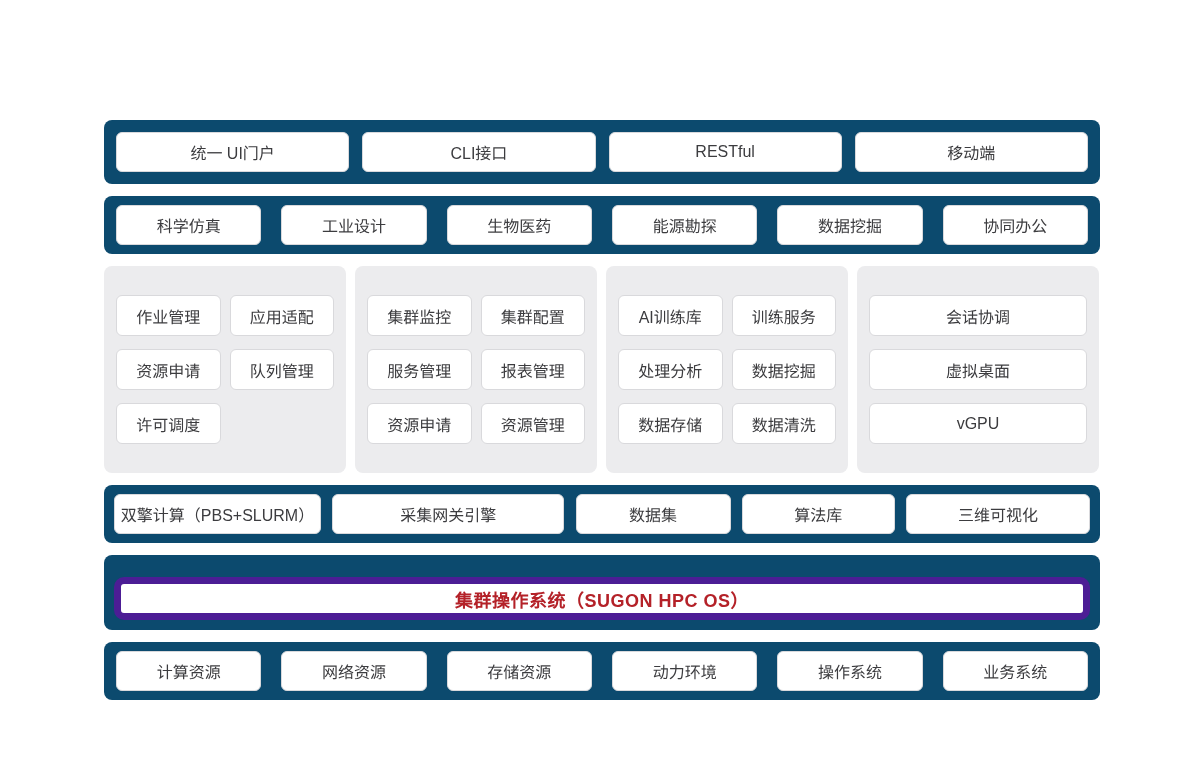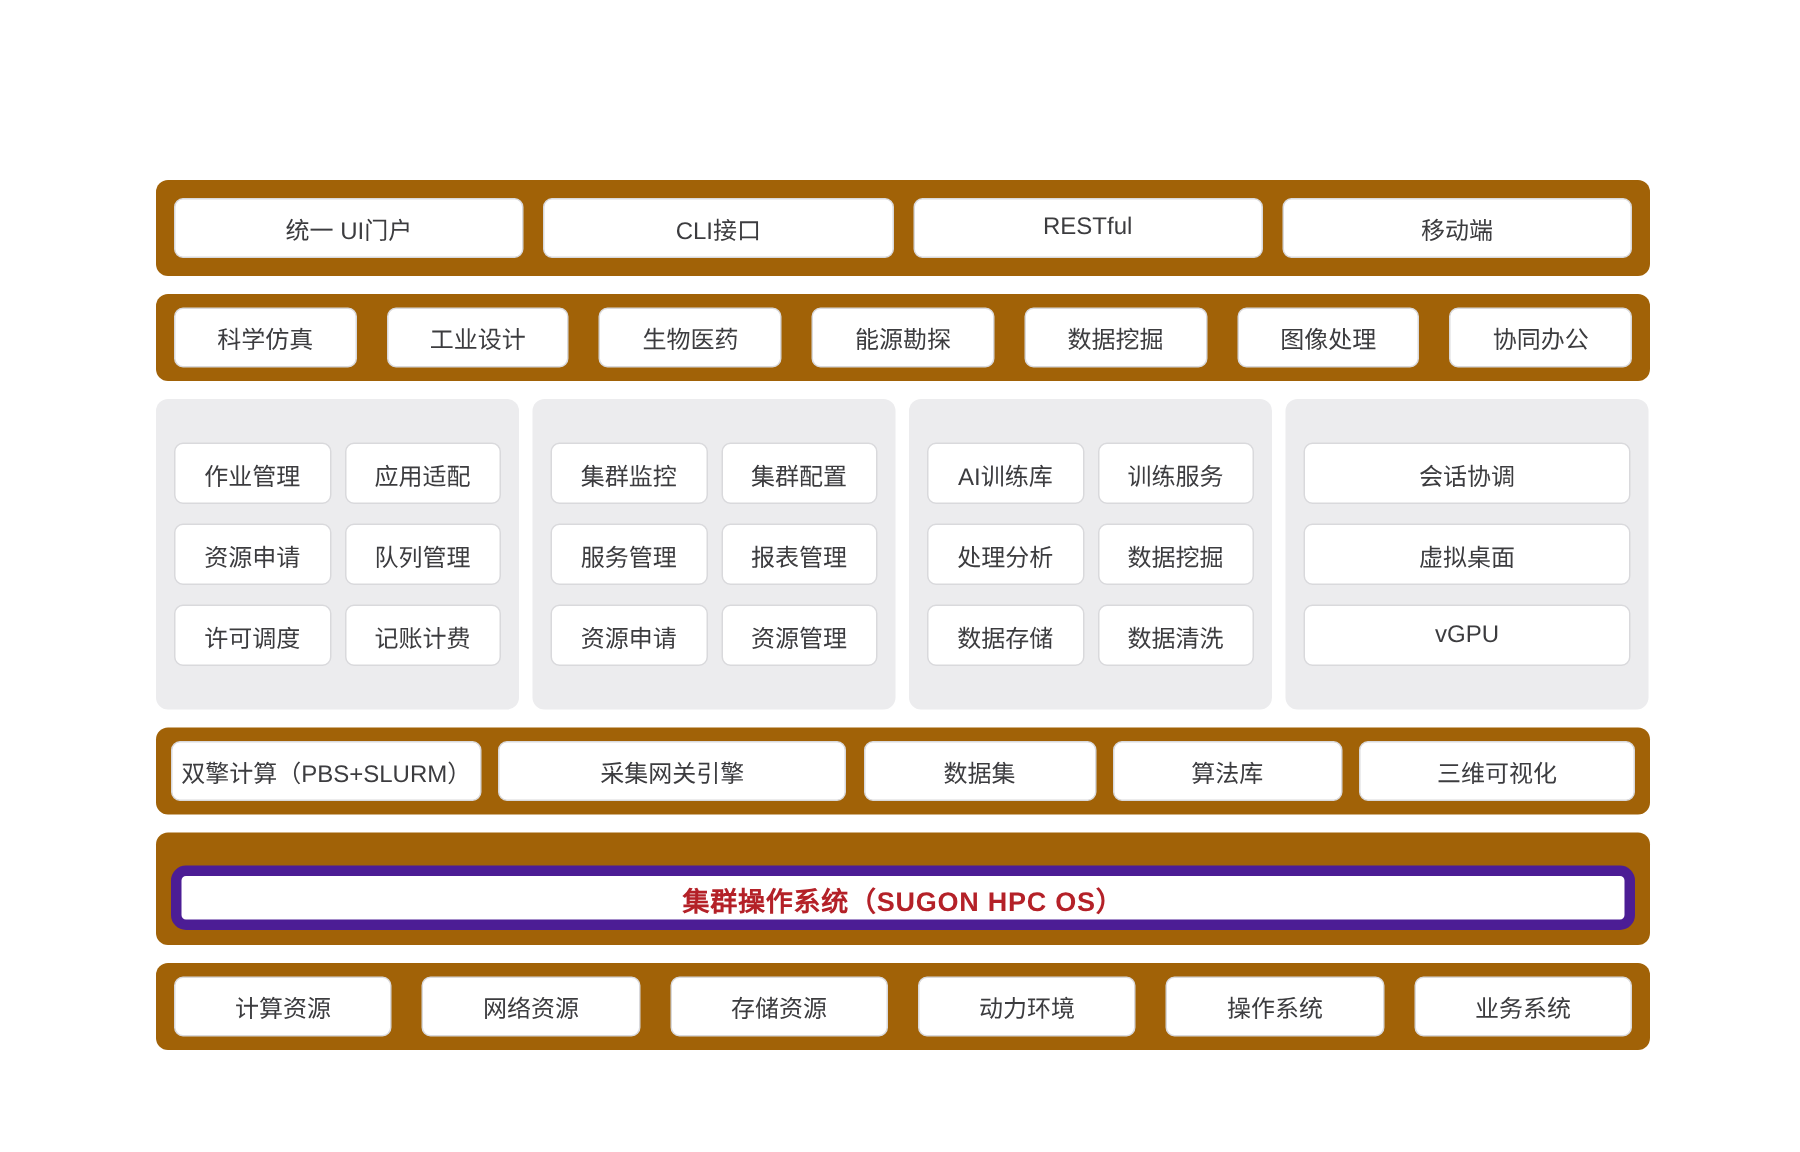--- a/index.html
+++ b/index.html
@@ -11,21 +11,21 @@
     overflow: hidden;
   }
   .diagram {
     width: 996px;
     margin: 120px 0 0 104px;
     display: flex;
     flex-direction: column;
     gap: 12px;
   }
   .band {
-    background: #a16207;
+    background: #0c4a6e;
     border-radius: 8px;
     display: flex;
     align-items: center;
   }
   .box {
     background: #ffffff;
     border: 1px solid #d9d9dc;
     border-radius: 6px;
     display: flex;
     align-items: center;
@@ -90,33 +90,31 @@
     <div class="box">RESTful</div>
     <div class="box">移动端</div>
   </div>
 
   <div class="band seven">
     <div class="box">科学仿真</div>
     <div class="box">工业设计</div>
     <div class="box">生物医药</div>
     <div class="box">能源勘探</div>
     <div class="box">数据挖掘</div>
-    <div class="box">图像处理</div>
     <div class="box">协同办公</div>
   </div>
 
   <div class="panels-row">
 
     <div class="panel">
       <div class="box">作业管理</div>
       <div class="box">应用适配</div>
       <div class="box">资源申请</div>
       <div class="box">队列管理</div>
       <div class="box">许可调度</div>
-      <div class="box">记账计费</div>
     </div>
 
     <div class="panel">
       <div class="box">集群监控</div>
       <div class="box">集群配置</div>
       <div class="box">服务管理</div>
       <div class="box">报表管理</div>
       <div class="box">资源申请</div>
       <div class="box">资源管理</div>
     </div>

